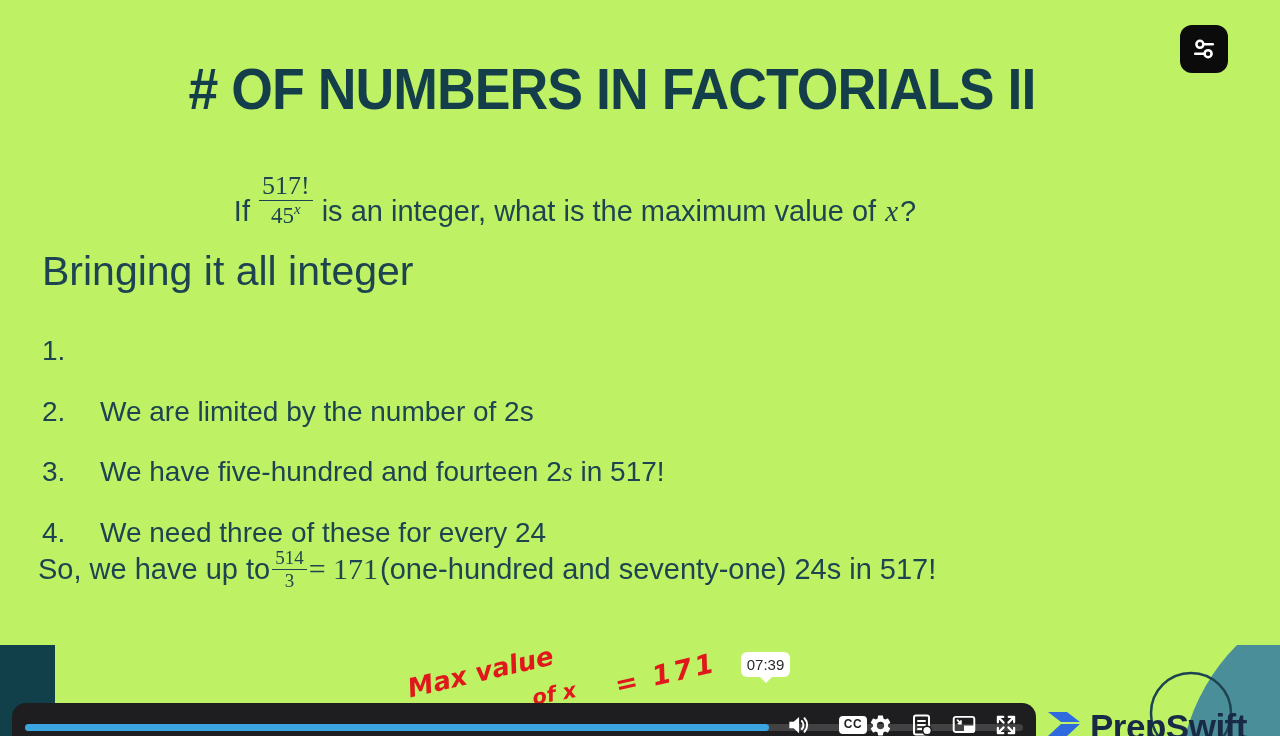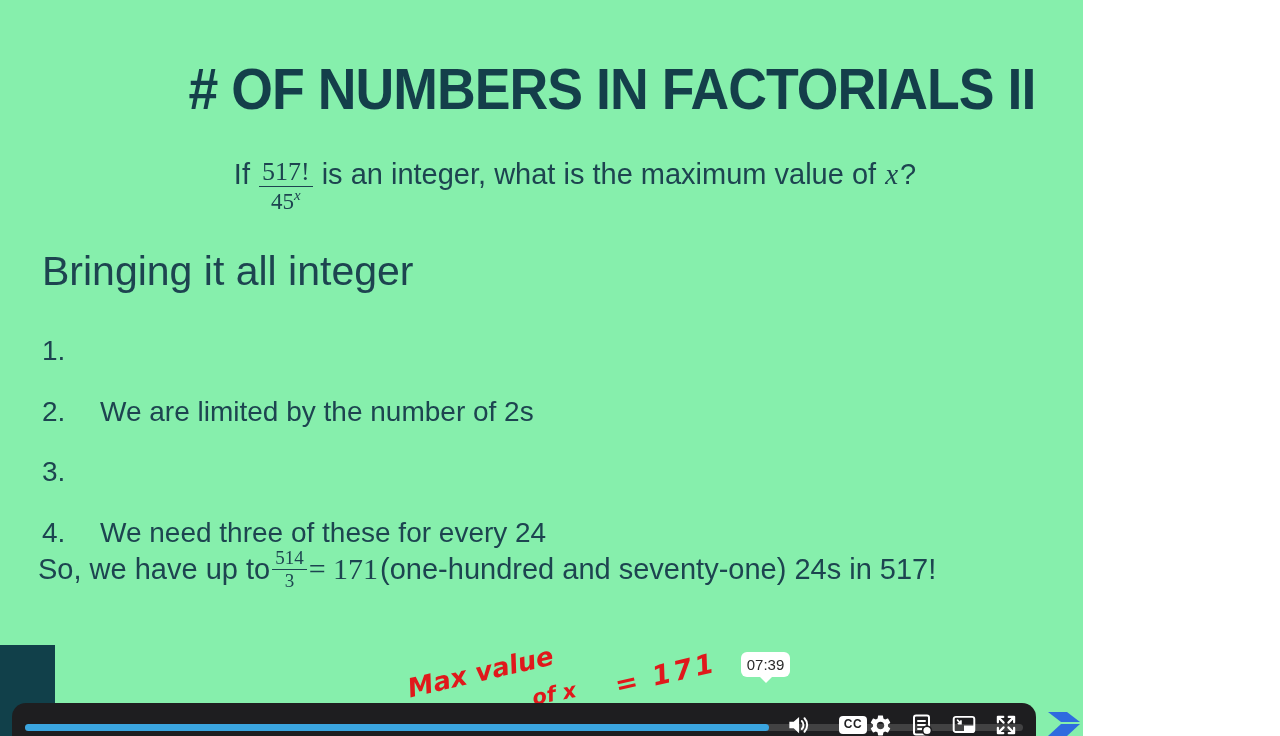--- a/index.html
+++ b/index.html
@@ -1,25 +1,25 @@
 <!DOCTYPE html>
 <html><head>
 <meta charset="utf-8">
 <style>
   html,body{margin:0;padding:0;}
-  #screen{position:relative;width:1083px;height:736px;background:#86efac;overflow:hidden;
+  #screen{position:relative;width:1280px;height:736px;background:#bef264;overflow:hidden;
           font-family:"Liberation Sans",sans-serif;color:#1d4450;}
   .abs{position:absolute;}
 
   
   #title{left:0;top:56px;width:1224px;text-align:center;font-size:57px;font-weight:bold;
          letter-spacing:-1px;color:#143f4a;transform:scaleX(.94);white-space:nowrap;}
 
   
-  #question{left:0;top:158px;width:1150px;height:70px;display:flex;align-items:flex-start;
+  #question{left:0;top:158px;width:1150px;height:70px;display:flex;align-items:flex-end;
             justify-content:center;gap:9px;font-size:29px;color:#1d4450;}
   .frac{display:inline-flex;flex-direction:column;align-items:center;
         font-family:"Liberation Serif",serif;line-height:1.05;}
   .frac .num{font-size:26px;padding:0 3px 1px 3px;border-bottom:1.6px solid #1d4450;}
   .frac .den{font-size:23px;padding-top:1px;}
   .frac sup{font-size:15px;font-style:italic;}
   .mathvar{font-family:"Liberation Serif",serif;font-style:italic;}
 
   
   #heading{left:42px;top:248px;font-size:41px;font-weight:400;color:#1d4450;}
@@ -98,20 +98,21 @@
 
   <div id="li1" class="abs li">
     <span class="n">1.</span>
   </div>
   <div id="li2" class="abs li">
     <span class="n">2.</span>
     <span>We are limited by the number of 2s</span>
   </div>
   <div id="li3" class="abs li">
     <span class="n">3.</span>
+    <span><span>We have five-hundred and fourteen 2</span><span class="mathvar">s</span><span> in 517!</span></span>
   </div>
   <div id="li4" class="abs li">
     <span class="n">4.</span>
     <span>We need three of these for every 24</span>
   </div>
 
   <div id="conclusion" class="abs">
     <span>So, we have up to</span>
     <span class="frac">
         <span class="num">514</span>

